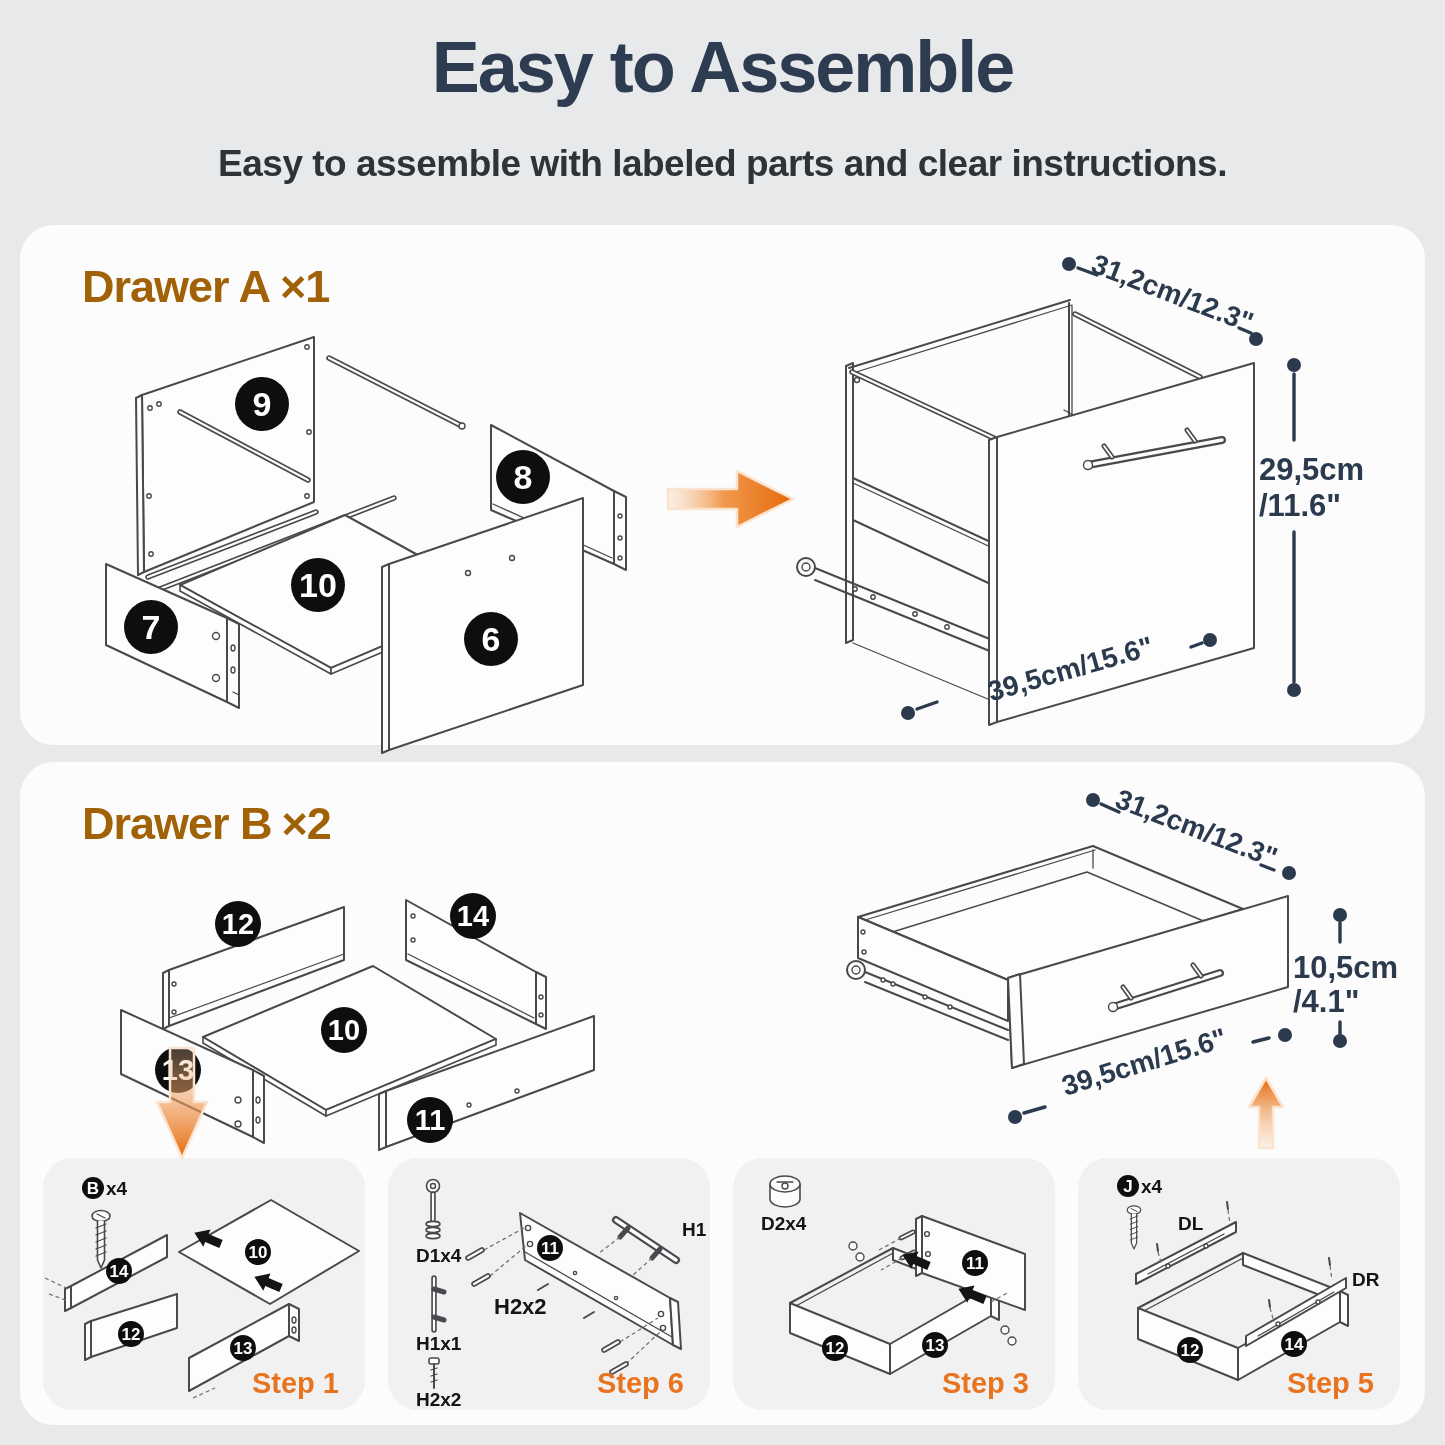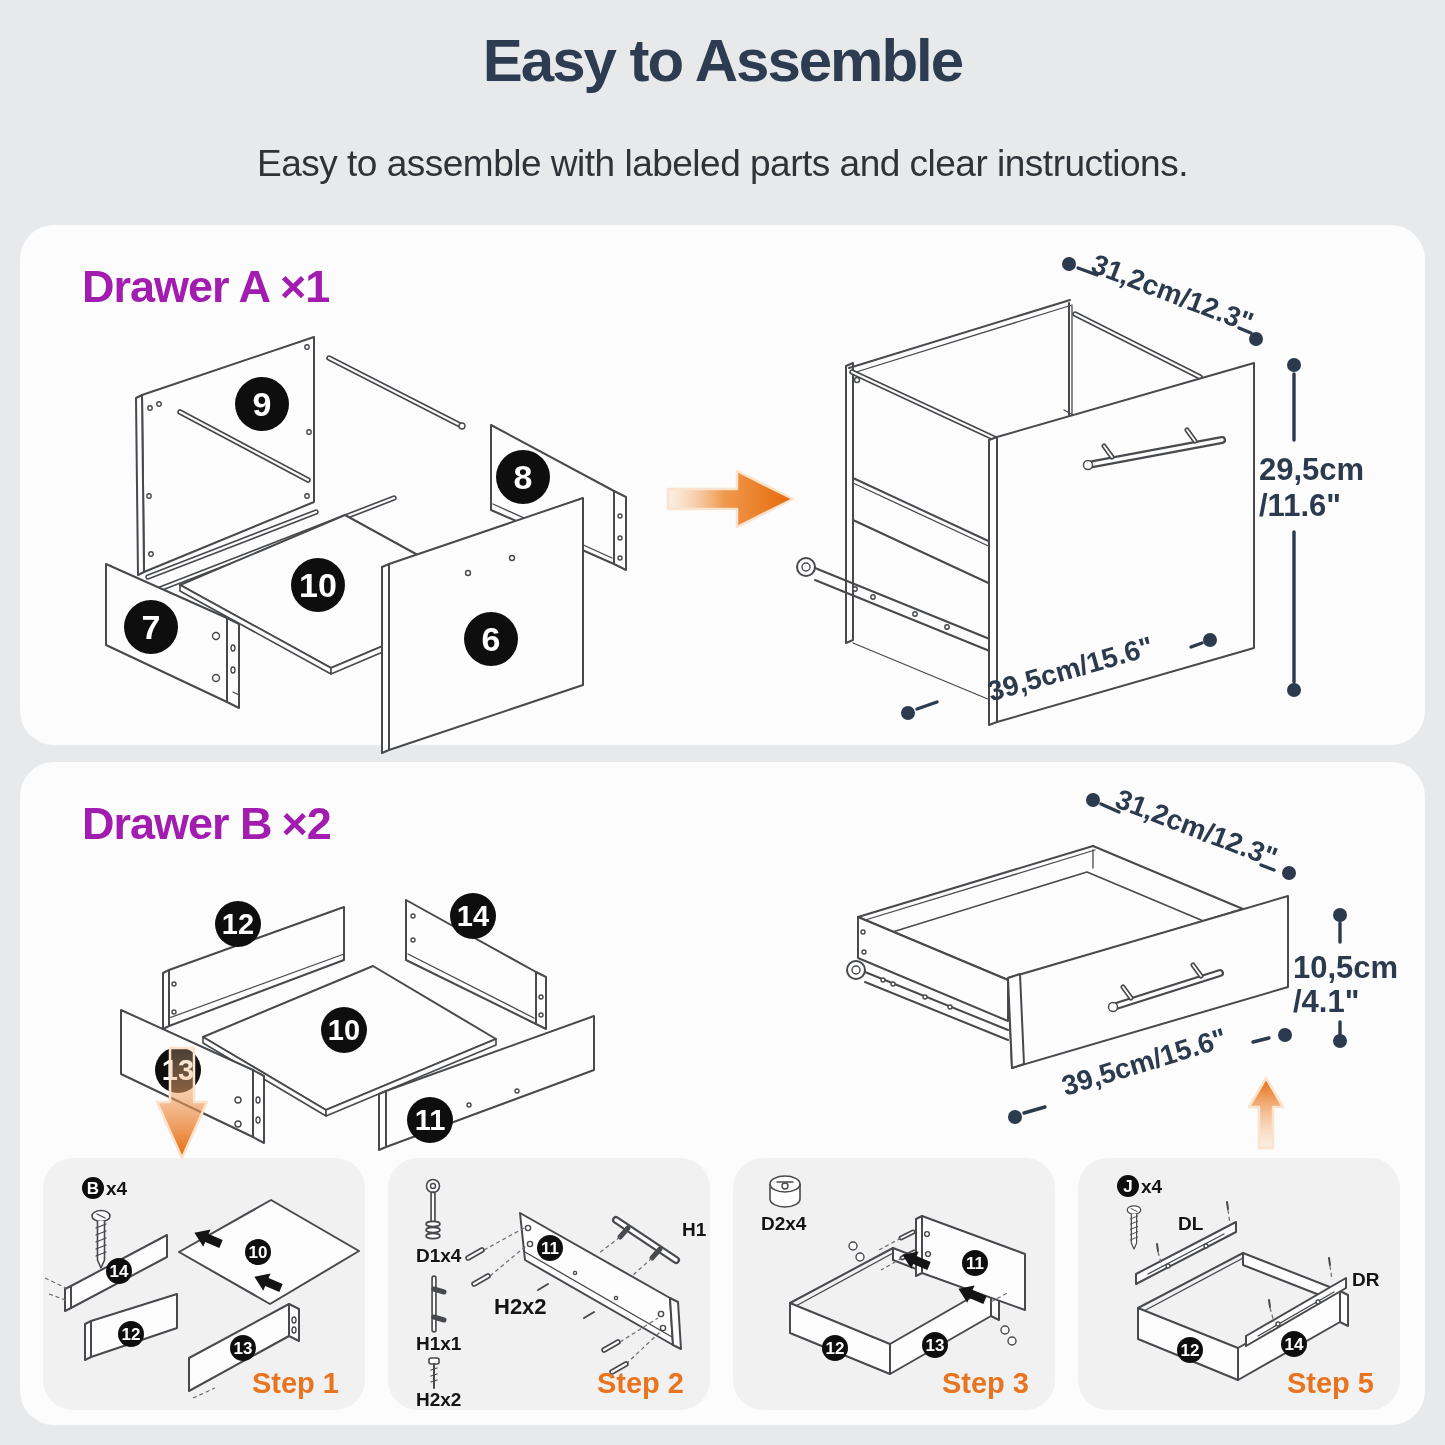--- a/index.html
+++ b/index.html
@@ -1,26 +1,26 @@
 <!DOCTYPE html>
 <html><head>
 <meta charset="utf-8">
 <style>
   html,body{margin:0;padding:0;background:#e8e9eb;overflow:hidden;}
   #stage{position:relative;width:1445px;height:1445px;background:#e8e9eb;
          font-family:"Liberation Sans",sans-serif;}
   .title{position:absolute;left:0;top:26px;width:100%;text-align:center;
-         font-size:60px;font-weight:700;color:#2d3c50;letter-spacing:-2px;}
+         font-size:72px;font-weight:700;color:#2d3c50;letter-spacing:-2px;}
   .subtitle{position:absolute;left:0;top:143px;width:100%;text-align:center;
-         font-size:37px;font-weight:400;color:#2f3338;letter-spacing:-.5px;}
+         font-size:37px;font-weight:700;color:#2f3338;letter-spacing:-.5px;}
   .panel{position:absolute;left:20px;width:1405px;background:#fcfcfd;border-radius:34px;}
   #panel-a{top:225px;height:520px;}
   #panel-b{top:762px;height:663px;}
   .drawer-heading{position:absolute;left:62px;top:36px;font-size:45px;font-weight:700;
-         color:#a21caf;letter-spacing:-1px;white-space:nowrap;}
+         color:#a16207;letter-spacing:-1px;white-space:nowrap;}
   .drawer-heading .qty{margin-left:10px;}
   .card{position:absolute;top:396px;width:322px;height:252px;background:#f1f1f2;border-radius:30px;}
   #card-1{left:23px;} #card-2{left:368px;} #card-3{left:713px;} #card-4{left:1058px;}
   .step-label{position:absolute;right:26px;bottom:10px;font-size:29px;font-weight:700;color:#e8741f;}
   svg{position:absolute;overflow:visible;}
   .pnl{fill:#fdfdfe;stroke:#47494c;stroke-width:2;stroke-linejoin:round;}
   .pnl2{fill:#fdfdfe;stroke:#47494c;stroke-width:1.6;stroke-linejoin:round;}
   .ln{fill:none;stroke:#47494c;stroke-width:2;stroke-linecap:round;stroke-linejoin:round;}
   .ln1{fill:none;stroke:#47494c;stroke-width:1.3;stroke-linecap:round;}
   .rod{fill:none;stroke:#47494c;stroke-width:5.5;stroke-linecap:round;}
@@ -303,21 +303,21 @@
           <line class="stem" x1="240" y1="70" x2="232" y2="79"></line>
             <line class="stem" x1="272" y1="91" x2="264" y2="100"></line>
           <line class="dash" x1="232" y1="79" x2="210" y2="96"></line>
             <line class="dash" x1="264" y1="100" x2="244" y2="118"></line>
         </g>
         <circle class="badge" cx="162" cy="90" r="13"></circle>
           <text class="bts" x="162" y="96">11</text>
         <text class="hwtxt" x="294" y="78">H1</text>
         <text class="hwtxt" x="106" y="156" style="font-size:22px">H2x2</text>
       </svg>
-      <div class="step-label">Step 2</div>
+      <div class="step-label">Step 6</div>
     </div>
 
     <div class="card" id="card-3">
       <svg style="left:0;top:0" width="322" height="252" viewBox="0 0 322 252">
         <g>
           <path class="pnl2" d="M37,26 v15 a15,8 0 0 0 30,0 v-15"></path>
           <ellipse class="pnl2" cx="52" cy="26" rx="15" ry="8"></ellipse>
           <line class="ln1" x1="44" y1="24" x2="60" y2="24"></line>
           <circle class="hole" cx="52" cy="28" r="3"></circle>
         </g>

